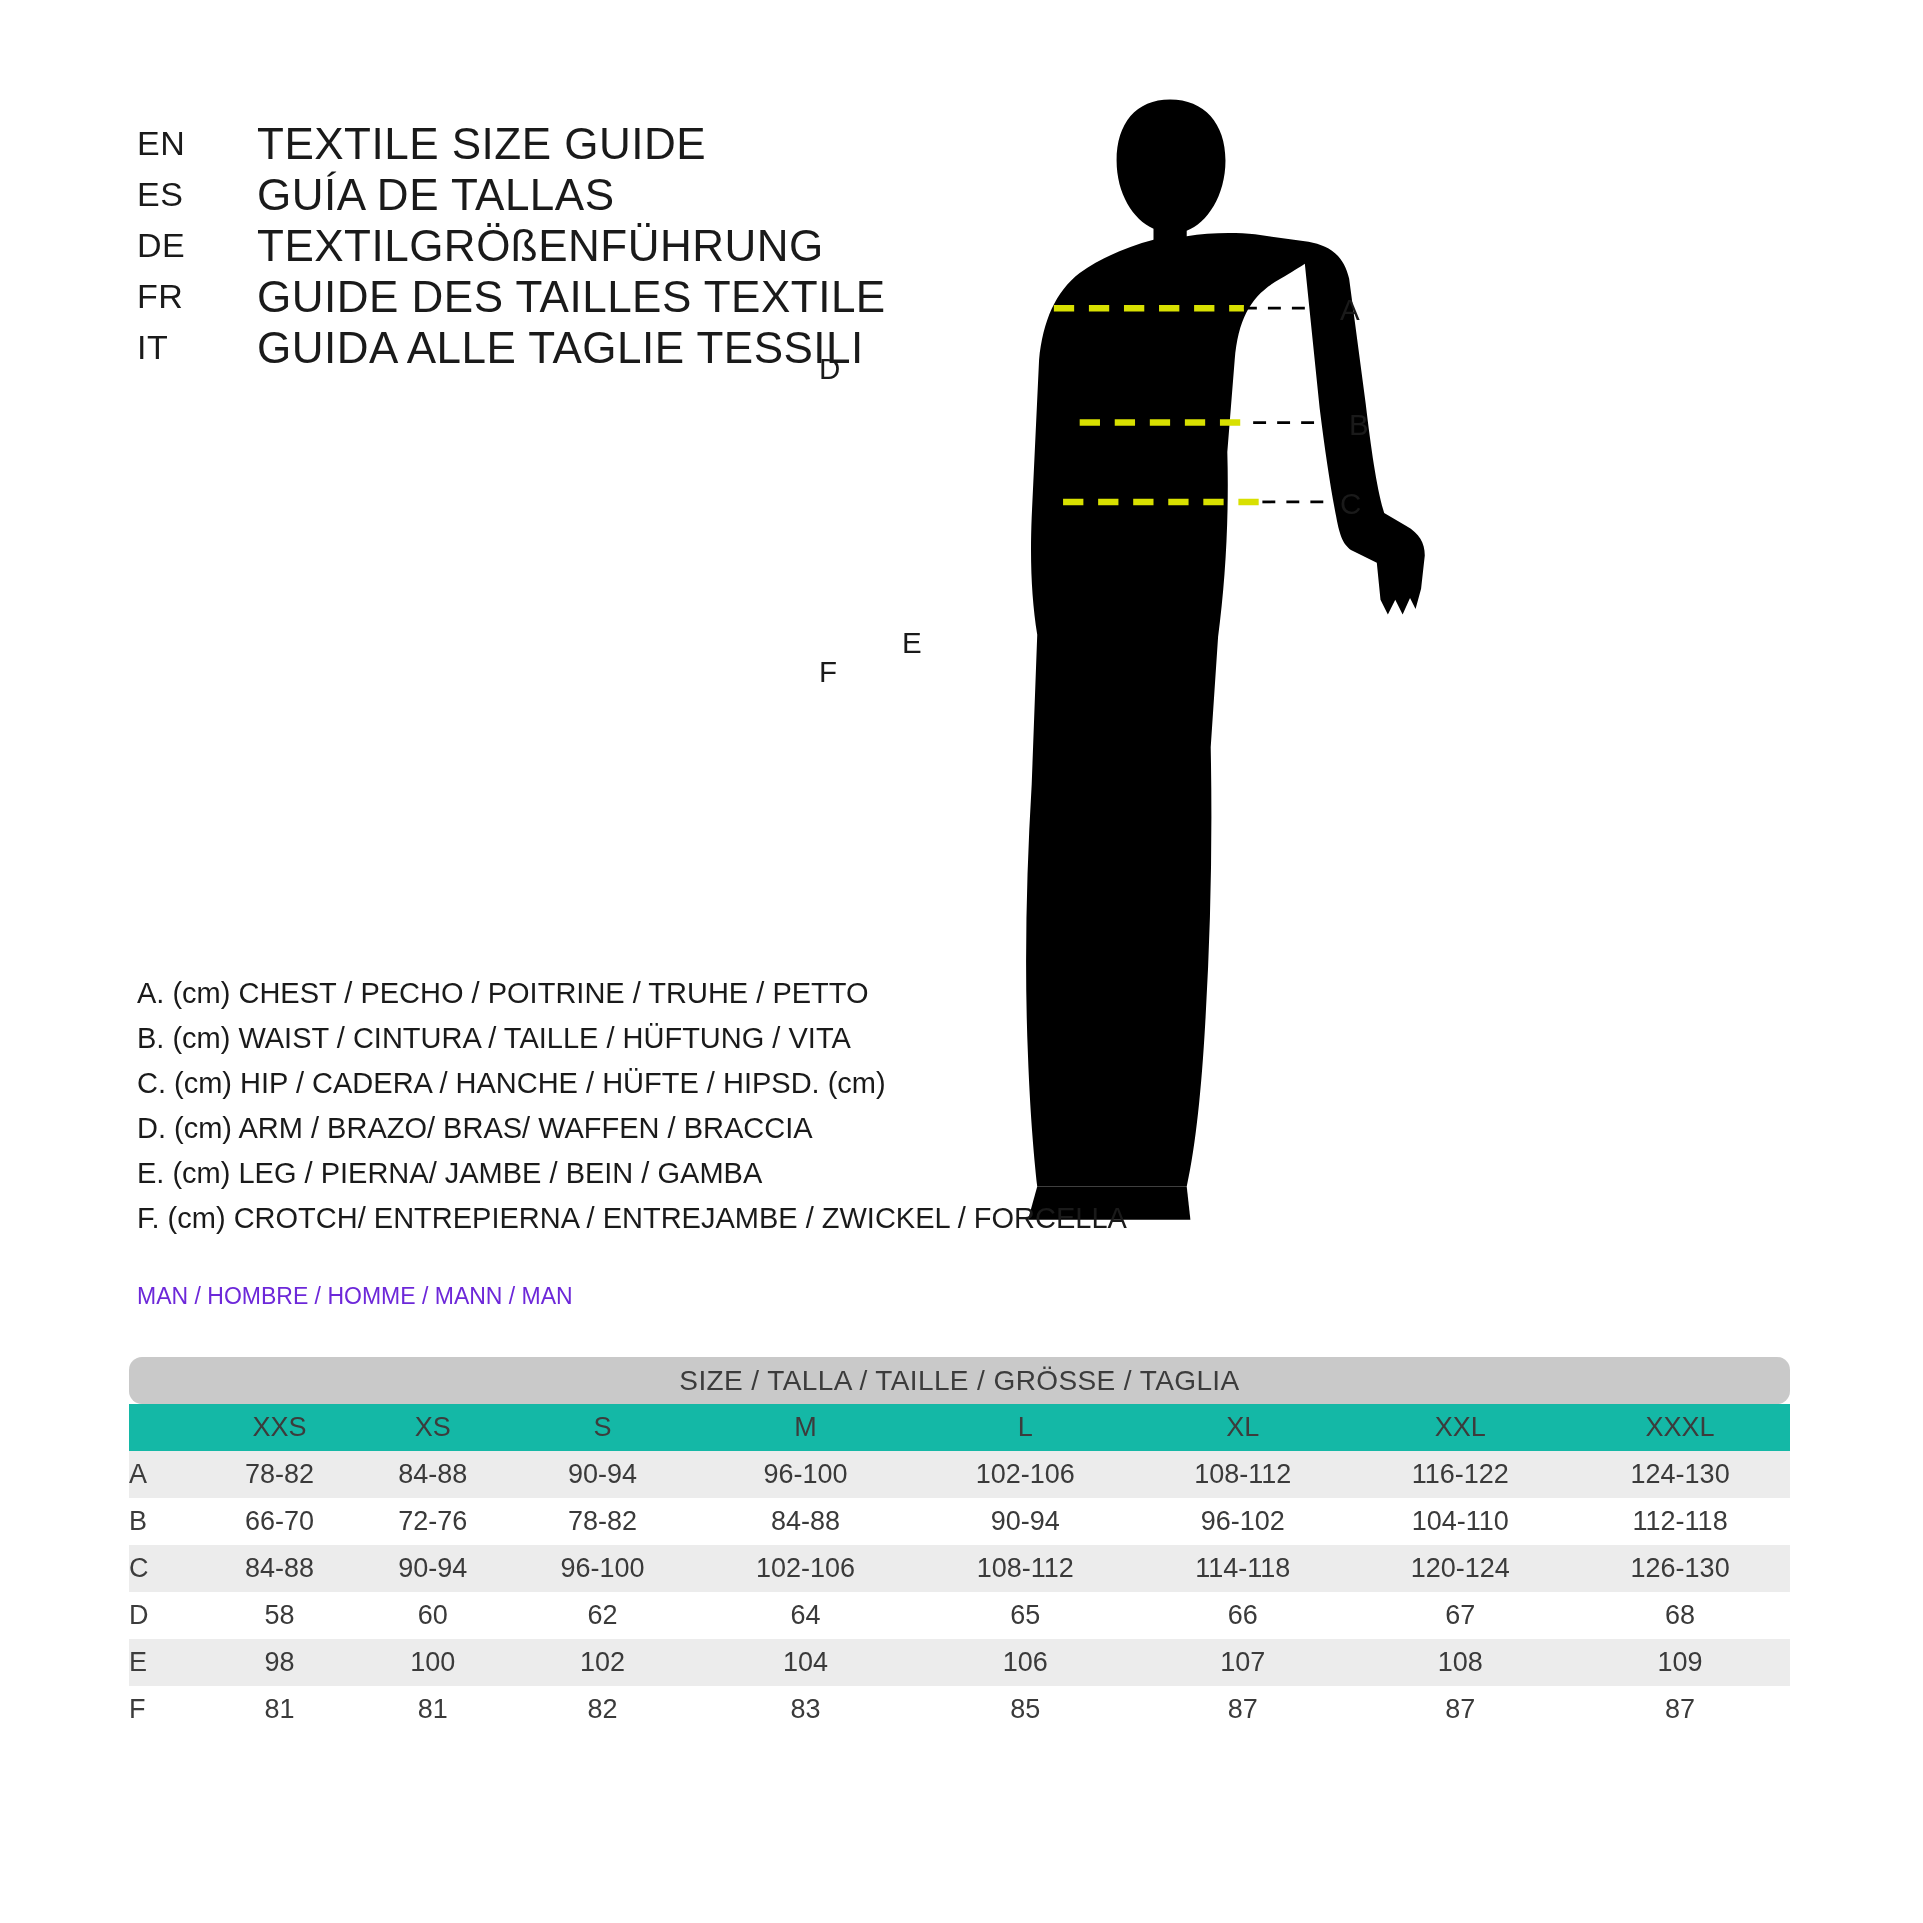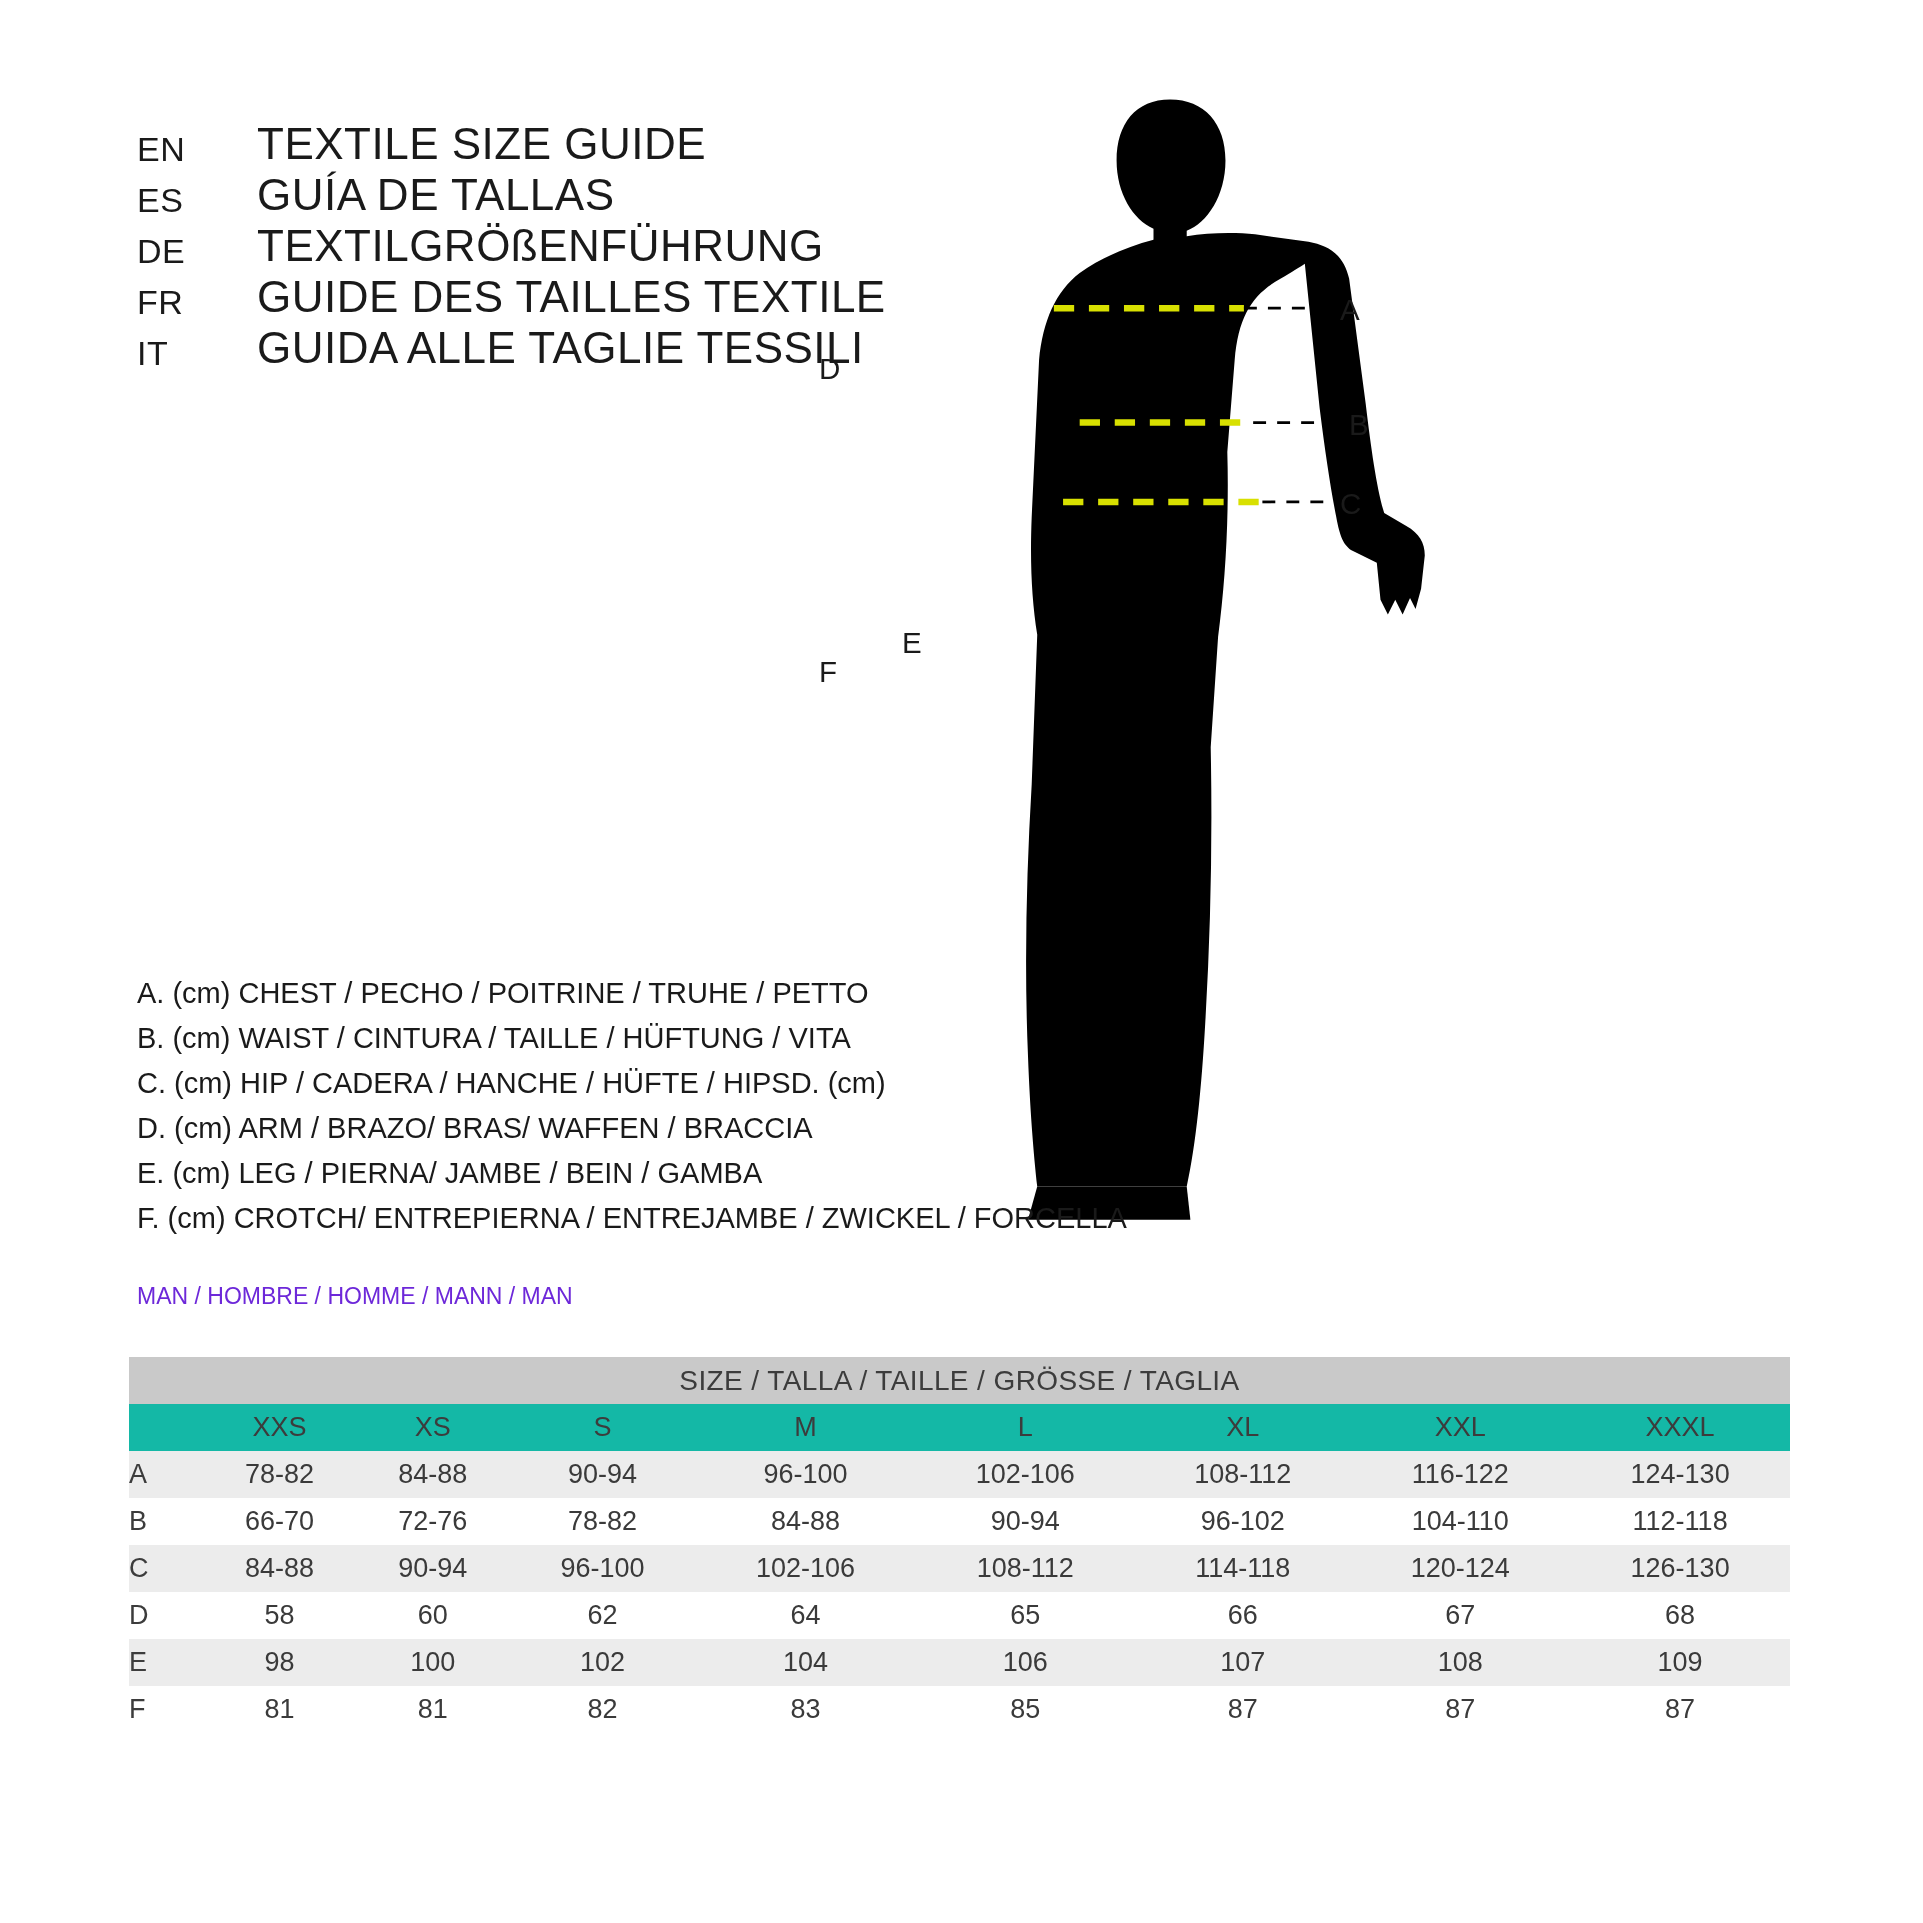--- a/index.html
+++ b/index.html
@@ -18,21 +18,21 @@
 
   
   #title-block {
     position: absolute;
     left: 137px;
     top: 118px;
     width: 831px;
   }
   .title-row {
     display: flex;
-    align-items: flex-end;
+    align-items: center;
     height: 51px;
   }
   .title-lang {
     width: 120px;
     font-size: 34px;
     letter-spacing: 0.5px;
     color: #1a1a1a;
   }
   .title-text {
     font-size: 44px;
@@ -81,20 +81,21 @@
     vertical-align: middle;
   }
   .row-head-band td {
     background: #c9c9c9;
     text-align: left;
     padding-left: 13px;
     height: 50px;
     font-size: 28px;
     color: #3c3c3c;
     letter-spacing: 0.4px;
+    border-radius: 13px;
   }
   .zebra-grey td { background: #ececec; }
   .zebra-white td { background: #ffffff; }
   .rowlabel {
     text-align: left !important;
     padding-left: 13px;
     width: 74px;
     color: #3c3c3c;
   }
   .colhead td { background: #14b8a6; color: #3c3c3c; }

